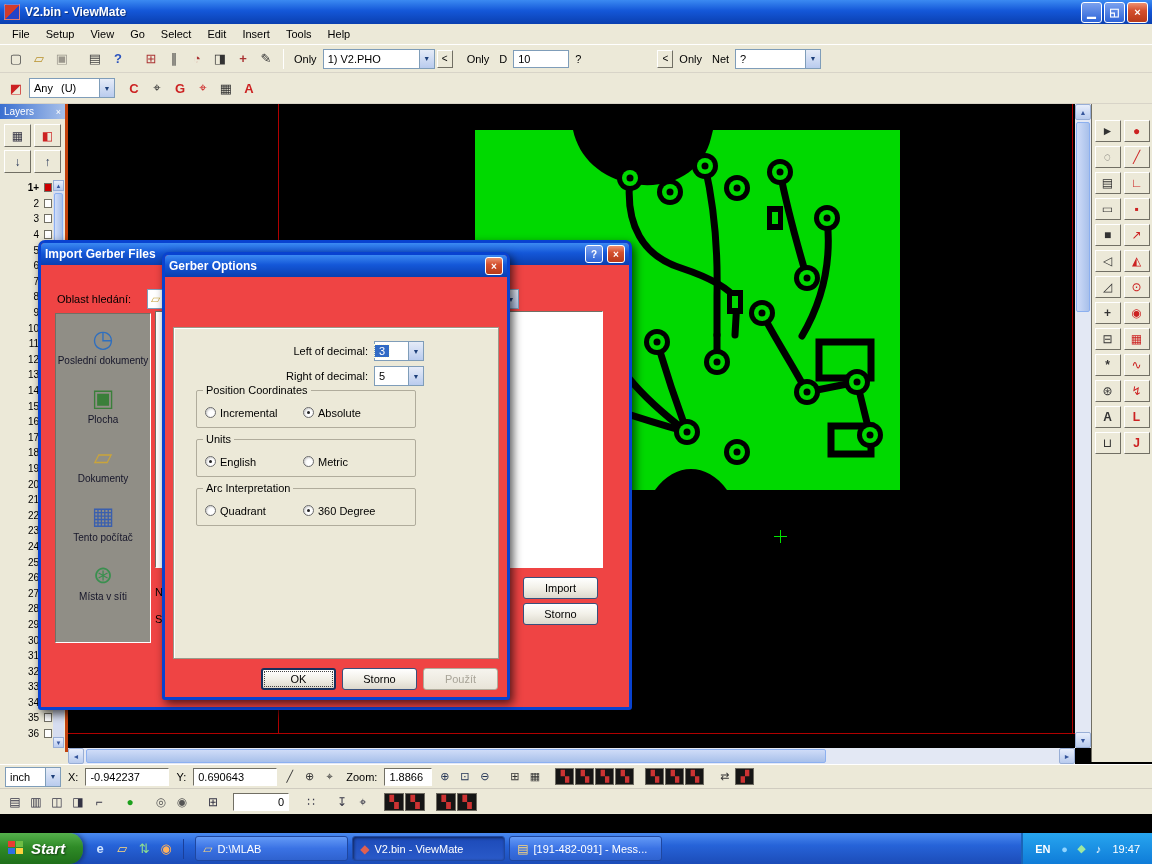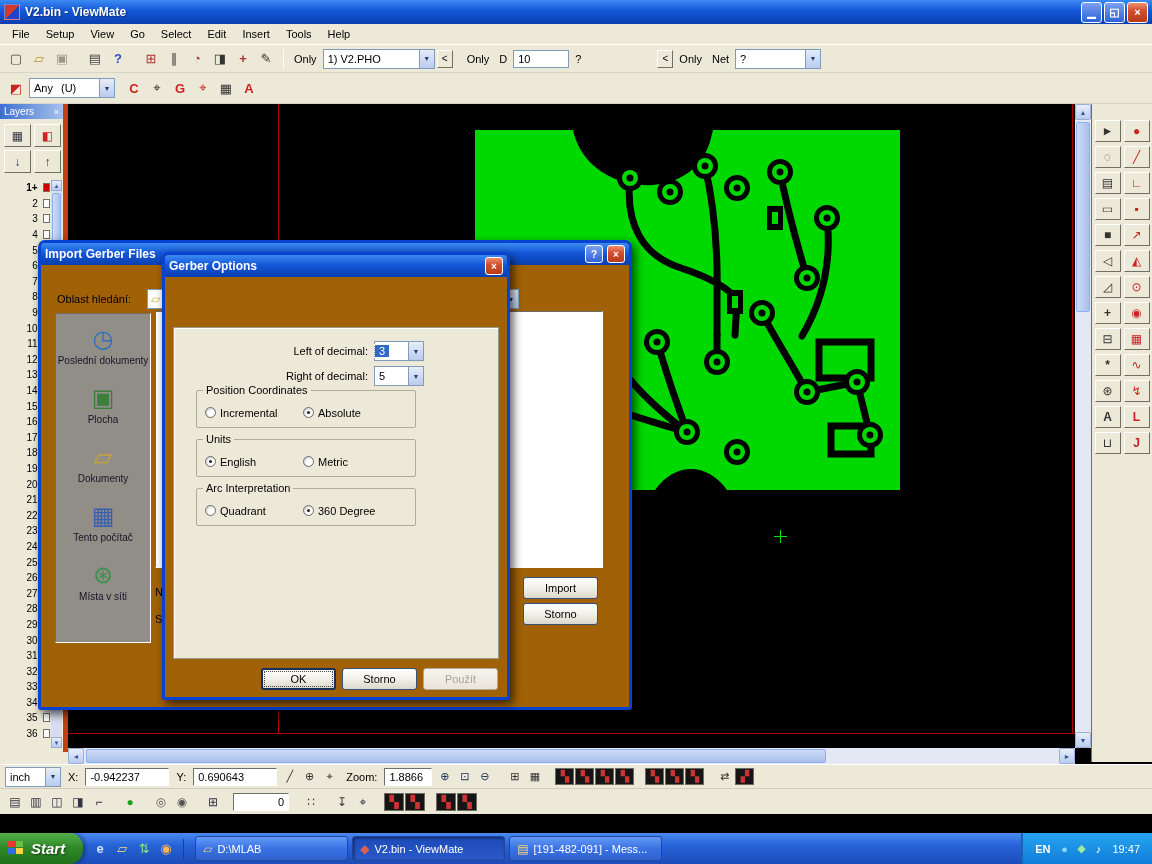--- a/index.html
+++ b/index.html
@@ -30,21 +30,21 @@
 .combo{display:inline-flex;align-items:center;height:20px;background:#fff;border:1px solid #7f9db9}
 .combo .cval{padding:0 4px;white-space:nowrap;font-size:11px}
 .combo .cval.sel{background:#316ac5;color:#fff;outline:1px dotted #ffd}
 .combo .spacer{flex:1}
 .carrow{width:15px;align-self:stretch;display:flex;align-items:center;justify-content:center;font-size:7px;color:#1d3f7a;background:linear-gradient(#e6ecf8,#b9cbee);border-left:1px solid #7f9db9}
 .w112{width:112px}.w86{width:86px}.w52{width:56px}.w50{width:50px}
 .tinybtn{width:16px;height:18px;display:inline-flex;align-items:center;justify-content:center;background:#ece9d8;border:1px solid;border-color:#fff #716f64 #716f64 #fff;font-size:10px}
 .field{display:inline-flex;align-items:center;height:18px;background:#fff;border:1px solid #7f9db9;padding:0 4px}
 
 
-.layers{position:absolute;left:0;top:104px;width:68px;height:648px;background:#ece9d8;border-right:5px solid #c2410c;z-index:10}
+.layers{position:absolute;left:0;top:104px;width:68px;height:648px;background:#ece9d8;border-right:3px solid #c2410c;z-index:10}
 .layers-head{height:15px;background:linear-gradient(90deg,#3a6fd0,#a7c0ea);color:#fff;font-size:10px;display:flex;align-items:center;padding:0 4px}
 .layers-head .x{margin-left:auto;font-size:9px}
 .layers-tools{display:grid;grid-template-columns:27px 27px;gap:3px;padding:5px 4px}
 .layers-tools .tbi{background:#ece9d8;border:1px solid;border-color:#fff #716f64 #716f64 #fff;width:27px;height:23px;font-size:12px}
 .layer-list{position:absolute;top:76px;bottom:4px;left:2px;right:13px;overflow:hidden}
 .lrow{display:flex;align-items:center;height:15.6px;gap:5px;padding-left:22px}
 .lrow .ln{width:18px;font-size:10px;text-align:right}
 .lrow.act .ln{font-weight:bold}
 .lrow .sw{width:9px;height:9px;background:#fff;border:1px solid #716f64}
 .lrow .sw.red{background:#c00}
@@ -88,21 +88,21 @@
 .ql .tbi{width:20px;color:#fff}
 .taskbtns{display:flex}
 .taskbtn{height:25px;width:153px;margin-left:4px;display:flex;align-items:center;gap:5px;padding:0 7px;background:linear-gradient(#639af6,#3a72e4 50%,#2f62cf);border:1px solid #1f47a0;border-radius:3px;color:#fff;white-space:nowrap;overflow:hidden}
 .taskbtn.active{background:linear-gradient(#1c4ab8,#2a5ac9);box-shadow:inset 1px 1px 3px #00000088}
 .taskbtn .tbic{font-size:12px}
 .tray{margin-left:auto;height:31px;display:flex;align-items:center;gap:6px;padding:0 12px;background:linear-gradient(#27a5ef,#0f7cd8);border-left:2px solid #1a64b8;color:#fff}
 .tray .tbi{width:16px;height:16px;font-size:11px}
 .tray-lang{font-weight:bold}
 
 
-.dlg{position:absolute;background:#a16207;border:3px solid #0842d0;border-radius:7px 7px 3px 3px;box-shadow:3px 4px 10px #000000aa}
+.dlg{position:absolute;background:#ef4444;border:3px solid #0842d0;border-radius:7px 7px 3px 3px;box-shadow:3px 4px 10px #000000aa}
 .dlg-title{height:22px;background:linear-gradient(180deg,#3b8af2,#1457d8 45%,#0a3fb0);border-radius:4px 4px 0 0;display:flex;align-items:center;gap:4px;padding:0 4px;color:#fff;font-weight:bold;font-size:12px}
 .dlg-title .sp{flex:1}
 .dlg-title .wb{width:18px;height:18px;font-size:10px}
 .dlg-import{left:38px;top:240px;width:594px;height:470px;z-index:20}
 .dlg-gerber{left:162px;top:252px;width:348px;height:448px;z-index:30}
 
 
 .lookin-label{position:absolute;left:16px;top:50px}
 .lookin-combo{position:absolute;left:106px;top:46px;width:372px}
 .lookin-combo .ficon{padding:0 3px;font-size:12px}

